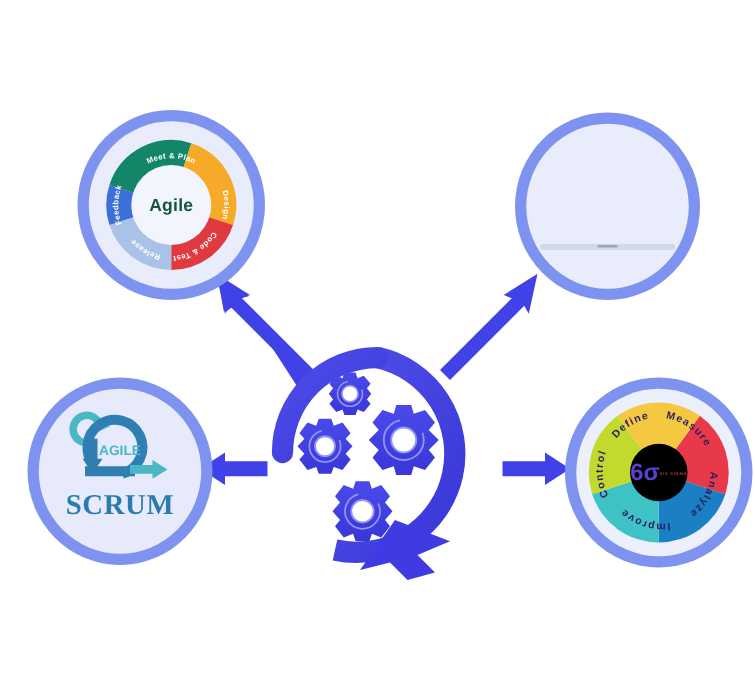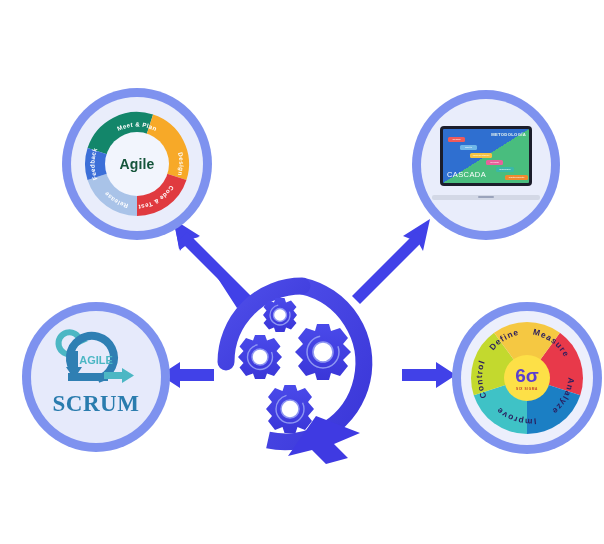--- a/index.html
+++ b/index.html
@@ -87,22 +87,22 @@
     margin-top:-2px;
     font-family:Liberation Serif, serif;
   }
 
   
   #sigma-node{left:452px;top:302px;width:150px;height:152px;}
   #sigma-node .inner{left:9px;top:9px;right:9px;bottom:9px;background:#eceffc;}
   .sigma-wheel{position:relative;width:118px;height:118px;}
   .sigma-hub{
     position:absolute;left:36px;top:36px;width:46px;height:46px;border-radius:50%;
-    background:#fde047;z-index:4;
-    display:flex;flex-direction:column;align-items:center;justify-content:center;
+    background:#000000;z-index:4;
+    display:flex;flex-direction:row;align-items:center;justify-content:center;
   }
   .sigma-hub .glyph{font-size:19px;font-weight:bold;color:#5a3fd0;line-height:1;}
   .sigma-hub .sub{font-size:3.2px;color:#c0392b;letter-spacing:.6px;
     font-weight:bold;margin-top:2px;}
 
   
   #center-node{position:absolute;left:208px;top:268px;width:188px;height:200px;}
 
   
   .arrow{position:absolute;}
@@ -259,32 +259,20 @@
           <span>Agile</span>
         </div>
       </div>
     </div>
   </div>
 
   <div id="cascada-node" class="node">
     <div class="ring"></div>
     <div class="inner">
       <div class="laptop">
-        <div class="laptop-screen">
-          <div class="laptop-canvas">
-            <div class="lt-title">METODOLOGÍA</div>
-            <div class="lt-sub">CASCADA</div>
-            <div class="lt-step" style="left:5px;top:8px;width:17px;height:5px;background:#ef5a5a;">análisis</div>
-            <div class="lt-step" style="left:17px;top:16px;width:17px;height:5px;background:#6fb7e8;">diseño</div>
-            <div class="lt-step" style="left:27px;top:24px;width:22px;height:5px;background:#f5c242;">implementación</div>
-            <div class="lt-step" style="left:43px;top:31px;width:17px;height:5px;background:#e8629b;">pruebas</div>
-            <div class="lt-step" style="left:53px;top:38px;width:18px;height:5px;background:#3ab8a8;">despliegue</div>
-            <div class="lt-step" style="left:62px;top:46px;width:23px;height:5px;background:#f08a2e;">mantenimiento</div>
-          </div>
-        </div>
         <div class="laptop-base"></div>
         <div class="laptop-notch"></div>
       </div>
     </div>
   </div>
 
   <div id="scrum-node" class="node">
     <div class="ring"></div>
     <div class="inner">
       <div class="scrum-wrap">

